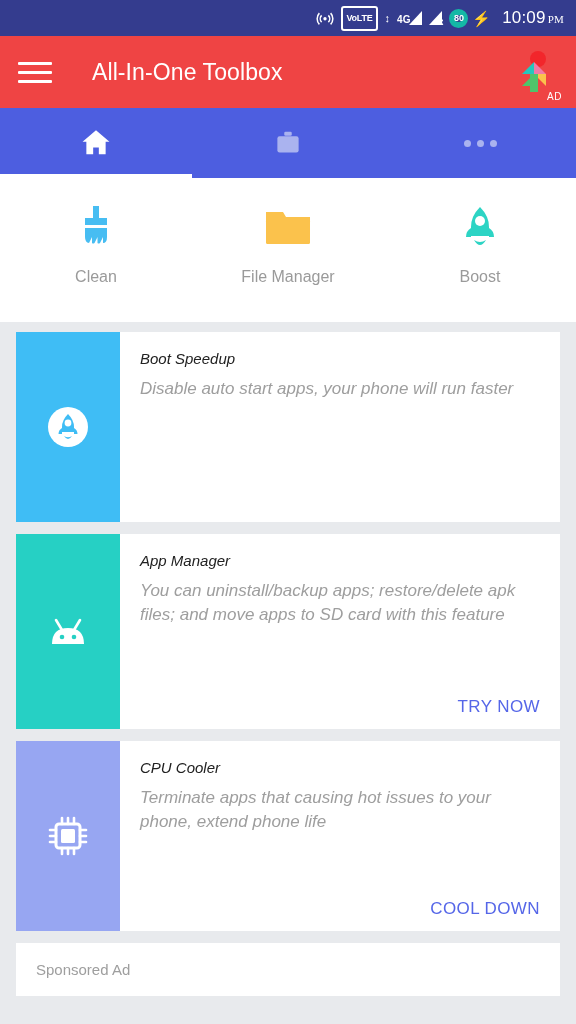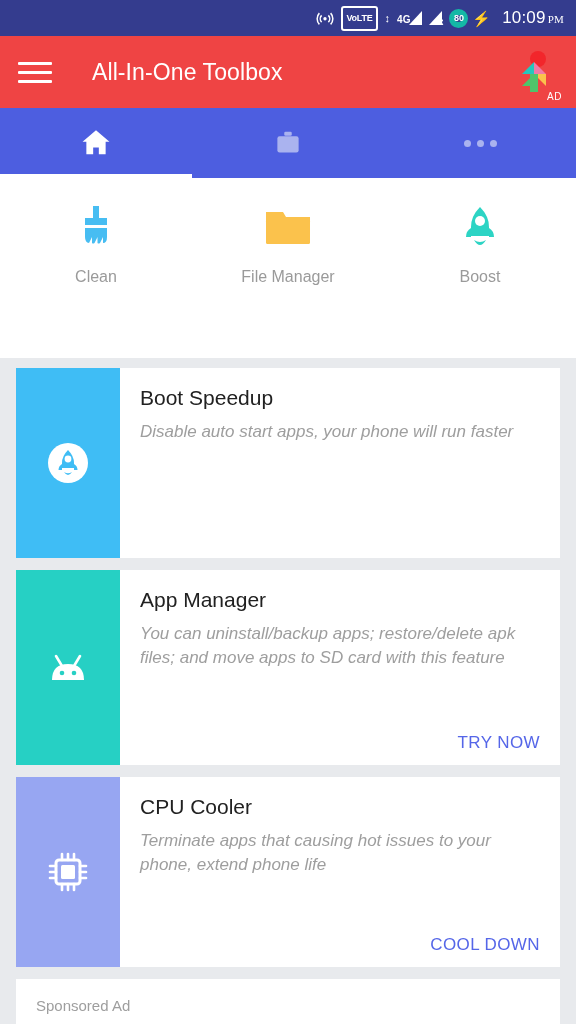--- a/index.html
+++ b/index.html
@@ -109,21 +109,21 @@
     left: 0; right: 0; bottom: 0;
     height: 4px;
     background: #ffffff;
   }
   .dots { display: flex; gap: 6px; }
   .dots i { width: 7px; height: 7px; border-radius: 50%; background: #aab3ef; display: block; }
 
   
   .quick {
     background: #ffffff;
-    height: 180px;
+    height: 144px;
     display: flex;
     padding-top: 18px;
   }
   .quick-item {
     flex: 1;
     display: flex;
     flex-direction: column;
     align-items: center;
     cursor: pointer;
   }
@@ -152,23 +152,24 @@
     align-items: center;
     justify-content: center;
   }
   .card-body {
     flex: 1;
     padding: 18px 20px 12px 20px;
     display: flex;
     flex-direction: column;
   }
   .card-title {
-    font-size: 21px;
+    font-size: 15px;
     color: #212121;
     margin-bottom: 10px;
+    font-style: italic;
   }
   .card-desc {
     font-size: 17px;
     line-height: 1.42;
     color: #9e9e9e;
     flex: 1;
     font-style: italic;
   }
   .card-action {
     align-self: flex-end;

